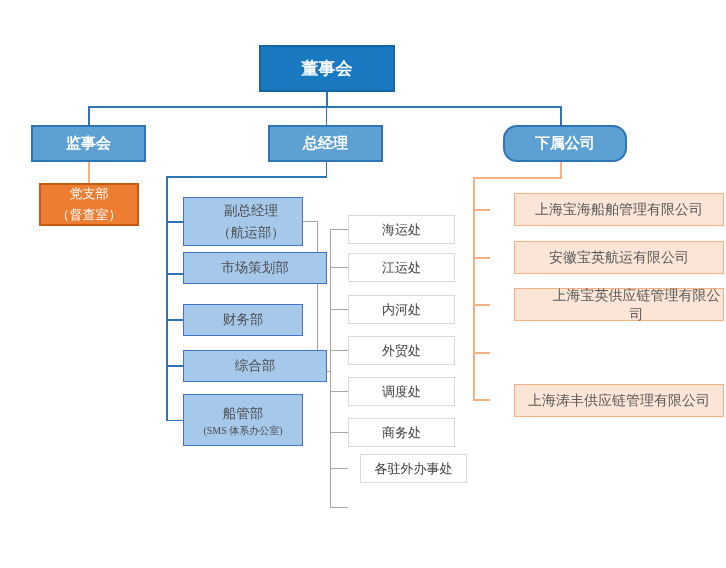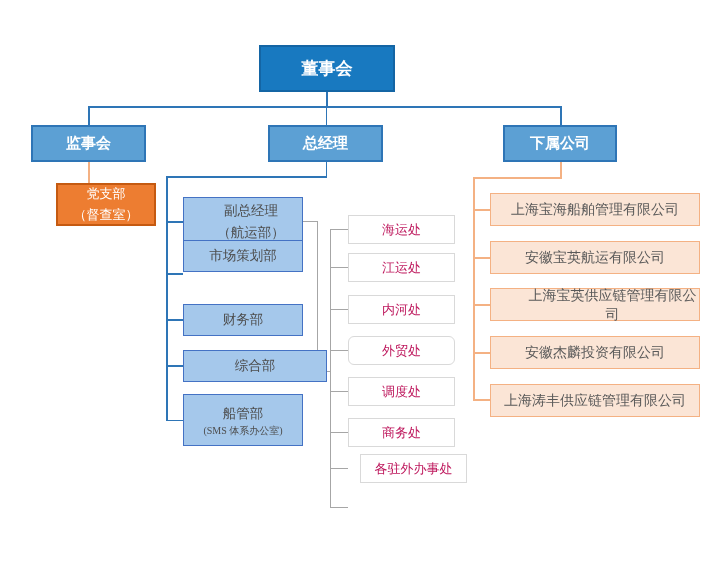--- a/index.html
+++ b/index.html
@@ -51,28 +51,29 @@
     background: #A5C8EB;
     border: 1.5px solid #4472C4;
     color: #4d4d4d;
     font-size: 13.5px;
     line-height: 1.6;
   }
   .node-dept .subline { font-size: 10px; line-height: 1.3; font-family: Liberation Serif, serif; }
   .node-div {
     background: #ffffff;
     border: 1px solid #D9D9D9;
-    color: #be185d;
+    color: #404040;
     font-size: 13px;
   }
   .node-co {
     background: #FBE5D6;
     border: 1px solid #F4B183;
     color: #595959;
     font-size: 14px;
+    margin-left: 24px;
   }
 </style>
 </head>
 <body>
 
 <div id="canvas">
 
   <div class="line blue" style="left:326px; top:91px; width:1.5px; height:16px;"></div>
   <div class="line blue" style="left:88px; top:106px; width:473px; height:1.5px;"></div>
   <div class="line blue" style="left:88px; top:106px; width:1.5px; height:20px;"></div>
@@ -114,34 +115,34 @@
   <div class="node node-root" style="left:259px; top:45px; width:136px; height:47px;">
     <span>董事会</span>
   </div>
 
   <div class="node node-l2" style="left:31px; top:125px; width:115px; height:37px;">
     <span>监事会</span>
   </div>
   <div class="node node-l2" style="left:268px; top:125px; width:115px; height:37px;">
     <span>总经理</span>
   </div>
-  <div class="node node-l2" style="left:503px; top:125px; width:114px; height:37px;">
+  <div class="node node-l2" style="left:503px; top:125px; width:124px; height:37px;border-radius:14px;">
     <span>下属公司</span>
   </div>
 
-  <div class="node node-party" style="left:56px; top:183px; width:100px; height:43px;">
+  <div class="node node-party" style="left:39px; top:183px; width:100px; height:43px;">
     <span>党支部</span>
     <span>（督查室）</span>
   </div>
 
   <div class="node node-dept" style="left:183px; top:197px; width:120px; height:49px;padding-left:16px;">
     <span>副总经理</span>
     <span>（航运部）</span>
   </div>
-  <div class="node node-dept" style="left:183px; top:240px; width:120px; height:32px;">
+  <div class="node node-dept" style="left:183px; top:252px; width:144px; height:32px;">
     <span>市场策划部</span>
   </div>
   <div class="node node-dept" style="left:183px; top:304px; width:120px; height:32px;">
     <span>财务部</span>
   </div>
   <div class="node node-dept" style="left:183px; top:350px; width:144px; height:32px;">
     <span>综合部</span>
   </div>
   <div class="node node-dept" style="left:183px; top:394px; width:120px; height:52px;">
     <span>船管部</span>
@@ -150,21 +151,21 @@
 
   <div class="node node-div" style="left:348px; top:215px; width:107px; height:29px;">
     <span>海运处</span>
   </div>
   <div class="node node-div" style="left:348px; top:253px; width:107px; height:29px;">
     <span>江运处</span>
   </div>
   <div class="node node-div" style="left:348px; top:295px; width:107px; height:29px;">
     <span>内河处</span>
   </div>
-  <div class="node node-div" style="left:348px; top:336px; width:107px; height:29px;border-radius:6px;">
+  <div class="node node-div" style="left:348px; top:336px; width:107px; height:29px;">
     <span>外贸处</span>
   </div>
   <div class="node node-div" style="left:348px; top:377px; width:107px; height:29px;">
     <span>调度处</span>
   </div>
   <div class="node node-div" style="left:348px; top:418px; width:107px; height:29px;">
     <span>商务处</span>
   </div>
   <div class="node node-div" style="left:360px; top:454px; width:107px; height:29px;text-align:center;">
     <span>各驻外办事处</span>
@@ -172,20 +173,17 @@
 
   <div class="node node-co" style="left:490px; top:193px; width:210px; height:33px;">
     <span>上海宝海船舶管理有限公司</span>
   </div>
   <div class="node node-co" style="left:490px; top:241px; width:210px; height:33px;">
     <span>安徽宝英航运有限公司</span>
   </div>
   <div class="node node-co" style="left:490px; top:288px; width:210px; height:33px;padding-left:35px;">
     <span>上海宝英供应链管理有限公司</span>
   </div>
-  <div class="node node-co" style="left:490px; top:336px; width:210px; height:33px;">
-    <span>安徽杰麟投资有限公司</span>
-  </div>
   <div class="node node-co" style="left:490px; top:384px; width:210px; height:33px;">
     <span>上海涛丰供应链管理有限公司</span>
   </div>
 
 </div>
 
 </body></html>

